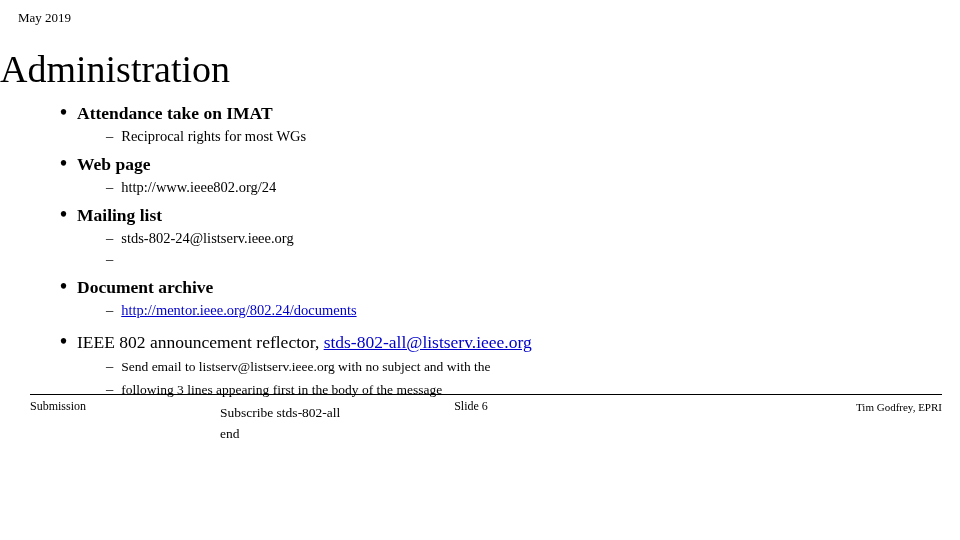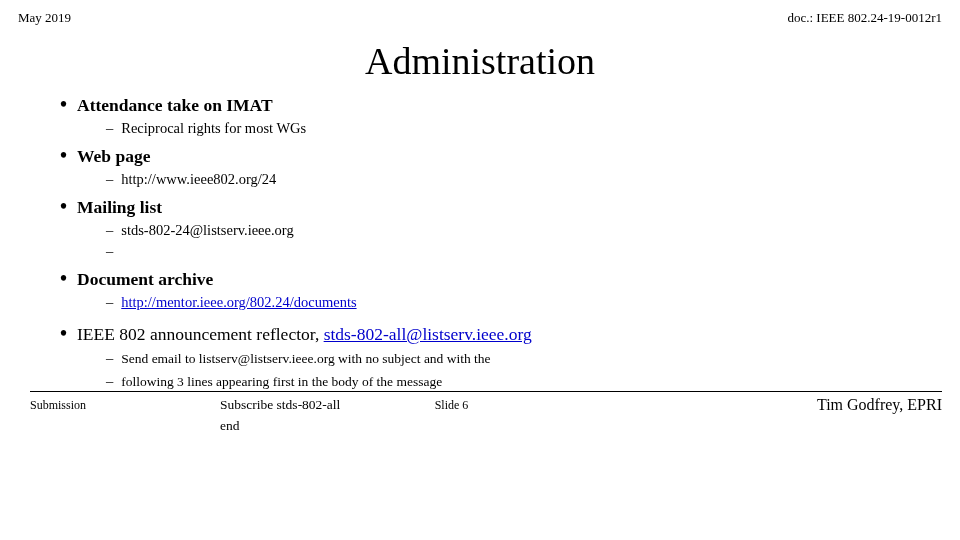--- a/index.html
+++ b/index.html
@@ -36,22 +36,21 @@
       font-size: 13px;
       color: #000;
     }
 
     .header-doc {
       font-size: 13px;
       color: #000;
     }
 
     .title-section {
-      text-align: center;
-      margin-top: 9px;
+      margin-top: 17px;
       margin-bottom: 10px;
     }
 
     .main-title {
       font-size: 38px;
       font-weight: normal;
       font-family: 'Times New Roman', Times, serif;
       color: #000;
     }
 
@@ -141,32 +140,31 @@
       font-size: 12px;
       color: #000;
     }
 
     .footer-center {
       font-size: 12px;
       color: #000;
     }
 
     .footer-right {
-      font-size: 16px;
+      font-size: 11px;
       color: #000;
     }
   </style>
 </head>
 <body>
 
 <div class="slide-container">
 
   <div class="header-bar">
     <span class="header-date">May 2019</span>
-    <span class="header-doc">doc.: IEEE 802.24-19-0012r1</span>
   </div>
 
   <div class="title-section">
     <h1 class="main-title">Administration</h1>
   </div>
 
   <div class="content-area">
 
     <div class="bullet-item">
       <div class="bullet-main">

